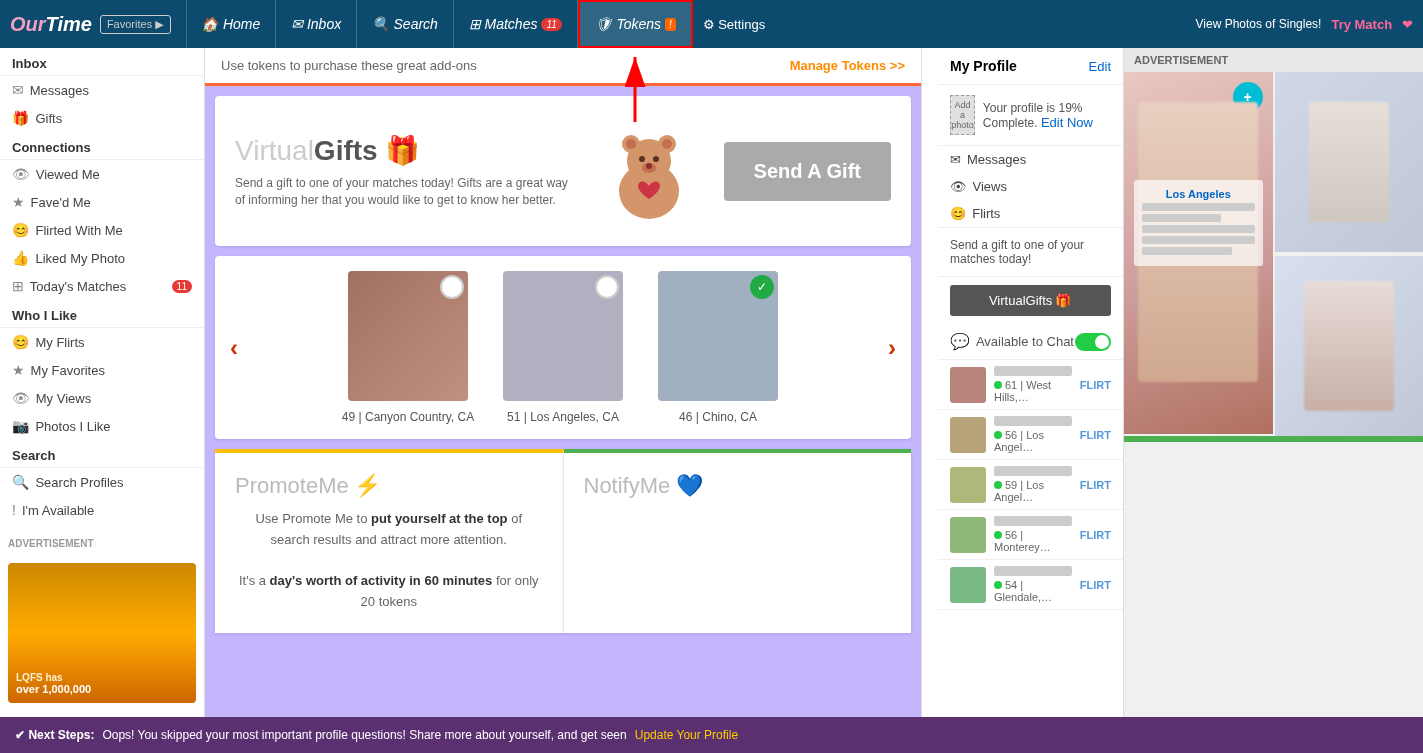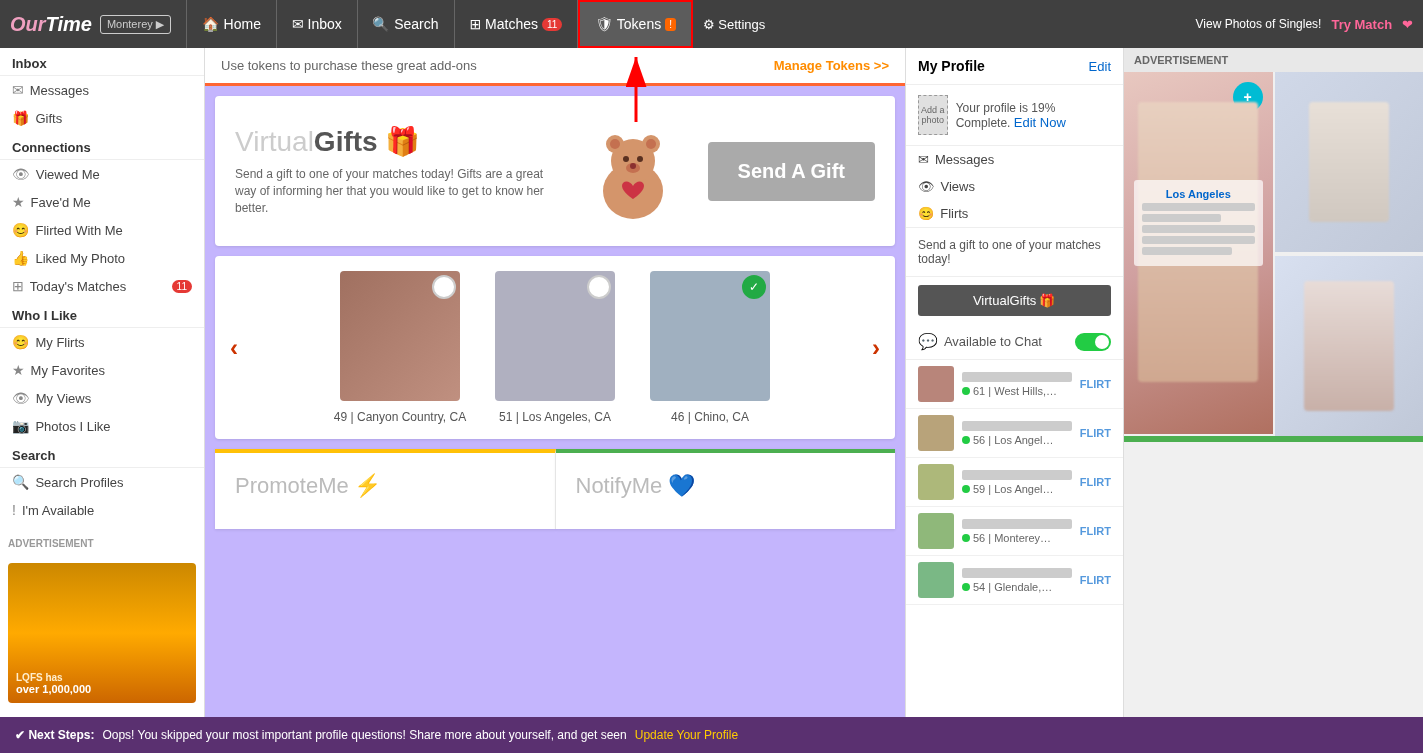--- a/index.html
+++ b/index.html
@@ -1,20 +1,20 @@
 <!DOCTYPE html>
 <html><head>
   <meta charset="utf-8">
   <style>
     * { box-sizing: border-box; margin: 0; padding: 0; }
     body { font-family: Arial, sans-serif; font-size: 13px; background: #f0f0f0; }
 
     
     .top-nav {
-      background: #404040;
+      background: #0c4a6e;
       display: flex;
       align-items: center;
       padding: 0 10px;
       height: 48px;
       color: white;
     }
     .logo {
       font-size: 20px;
       font-weight: bold;
       color: white;
@@ -41,20 +41,21 @@
       color: white;
       padding: 0 15px;
       height: 48px;
       display: flex;
       align-items: center;
       cursor: pointer;
       font-size: 14px;
       border-right: 1px solid rgba(255,255,255,0.2);
       position: relative;
       text-decoration: none;
+      font-style: italic;
     }
     .nav-item:first-child { border-left: 1px solid rgba(255,255,255,0.2); }
     .nav-item.active-token {
       background: rgba(255,255,255,0.15);
       border: 2px solid red;
     }
     .nav-badge {
       background: #e53935;
       color: white;
       border-radius: 10px;
@@ -265,25 +266,26 @@
     }
     .promo-card:first-child { border-right: 1px solid #eee; }
     .promo-card:last-child { border-top-color: #4caf50; }
     .promo-title { font-size: 22px; color: #bbb; font-weight: normal; margin-bottom: 10px; }
     .promo-desc { color: #666; font-size: 13px; line-height: 1.6; text-align: center; }
     .promo-desc strong { color: #333; }
     .promo-link { color: #0066cc; cursor: pointer; }
 
     
     .right-panel {
-      width: 218px;
+      width: 202px;
       background: white;
       border-left: 1px solid #ddd;
       overflow-y: auto;
       flex-shrink: 0;
+      padding-left: 16px;
     }
     .my-profile-header {
       display: flex;
       justify-content: space-between;
       align-items: center;
       padding: 10px 12px;
       border-bottom: 1px solid #eee;
     }
     .my-profile-title { font-weight: bold; font-size: 14px; }
     .edit-link { color: #0066cc; cursor: pointer; font-size: 13px; }
@@ -476,21 +478,21 @@
       pointer-events: none;
     }
   </style>
 </head>
 <body>
 
 <nav class="top-nav">
   <div class="logo">
     <span>Our</span><span style="color:white">Time</span>
   </div>
-  <button class="subscribe-btn">Monterey ▶</button>
+  <button class="subscribe-btn">Favorites ▶</button>
 
   <div class="nav-items">
     <a class="nav-item">🏠 Home</a>
     <a class="nav-item">✉ Inbox</a>
     <a class="nav-item">🔍 Search</a>
     <a class="nav-item">
       <span>⊞ Matches</span>
       <span class="nav-badge">11</span>
     </a>
     <a class="nav-item active-token red-arrow-container" style="position:relative">
@@ -665,20 +667,25 @@
         <button class="carousel-btn">›</button>
       </div>
     </div>
 
     <div class="promo-section">
       <div class="promo-card">
         <div class="promo-title">
           <span style="color:#bbb">PromoteMe</span>
           <span>⚡</span>
         </div>
+        <p class="promo-desc">
+          <span>Use Promote Me to </span><strong>put yourself at the top</strong><span> of search results and attract more attention.</span>
+          <br><br>
+          <span>It's a </span><strong>day's worth of activity in 60 minutes</strong><span> for only 20 tokens</span>
+        </p>
       </div>
       <div class="promo-card">
         <div class="promo-title">
           <span style="color:#bbb">NotifyMe</span>
           <span>💙</span>
         </div>
       </div>
     </div>
   </main>
 

